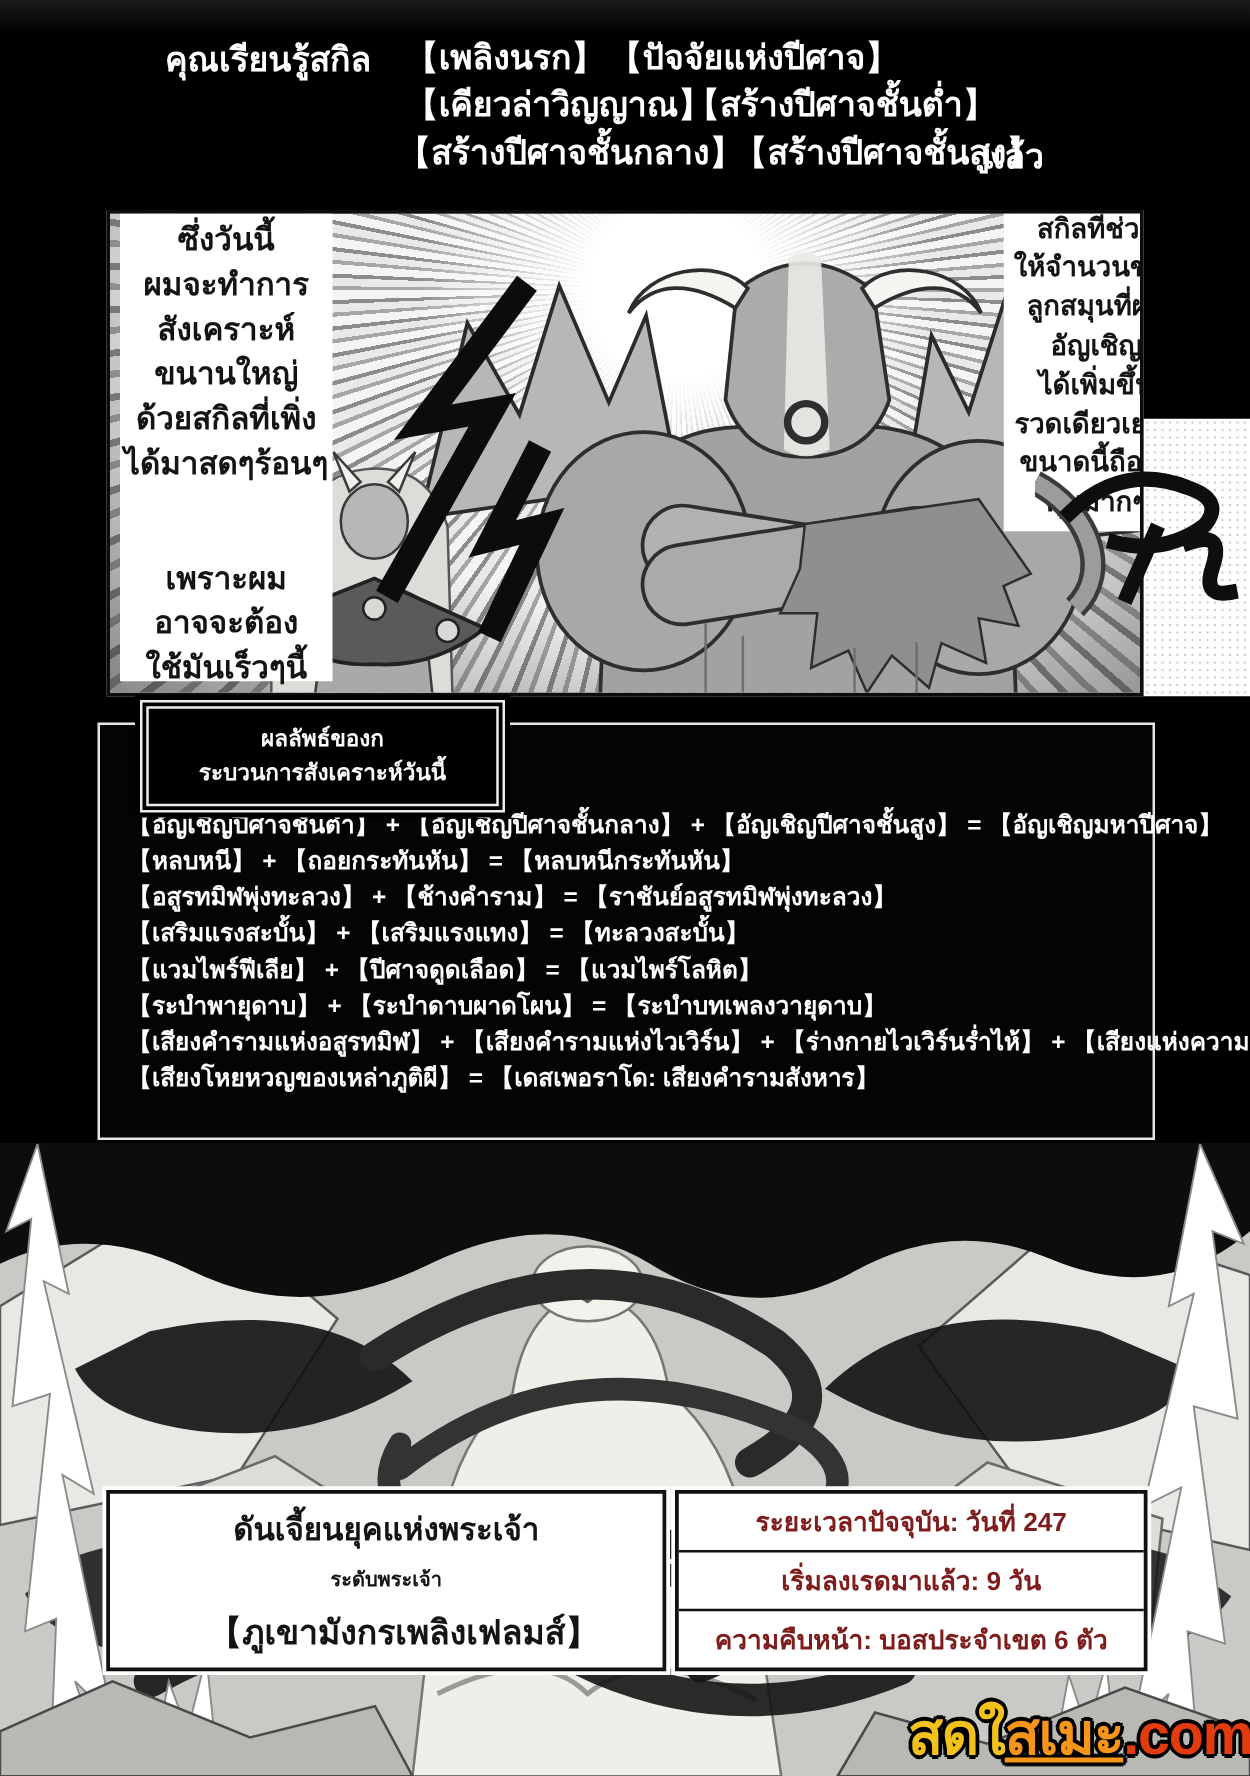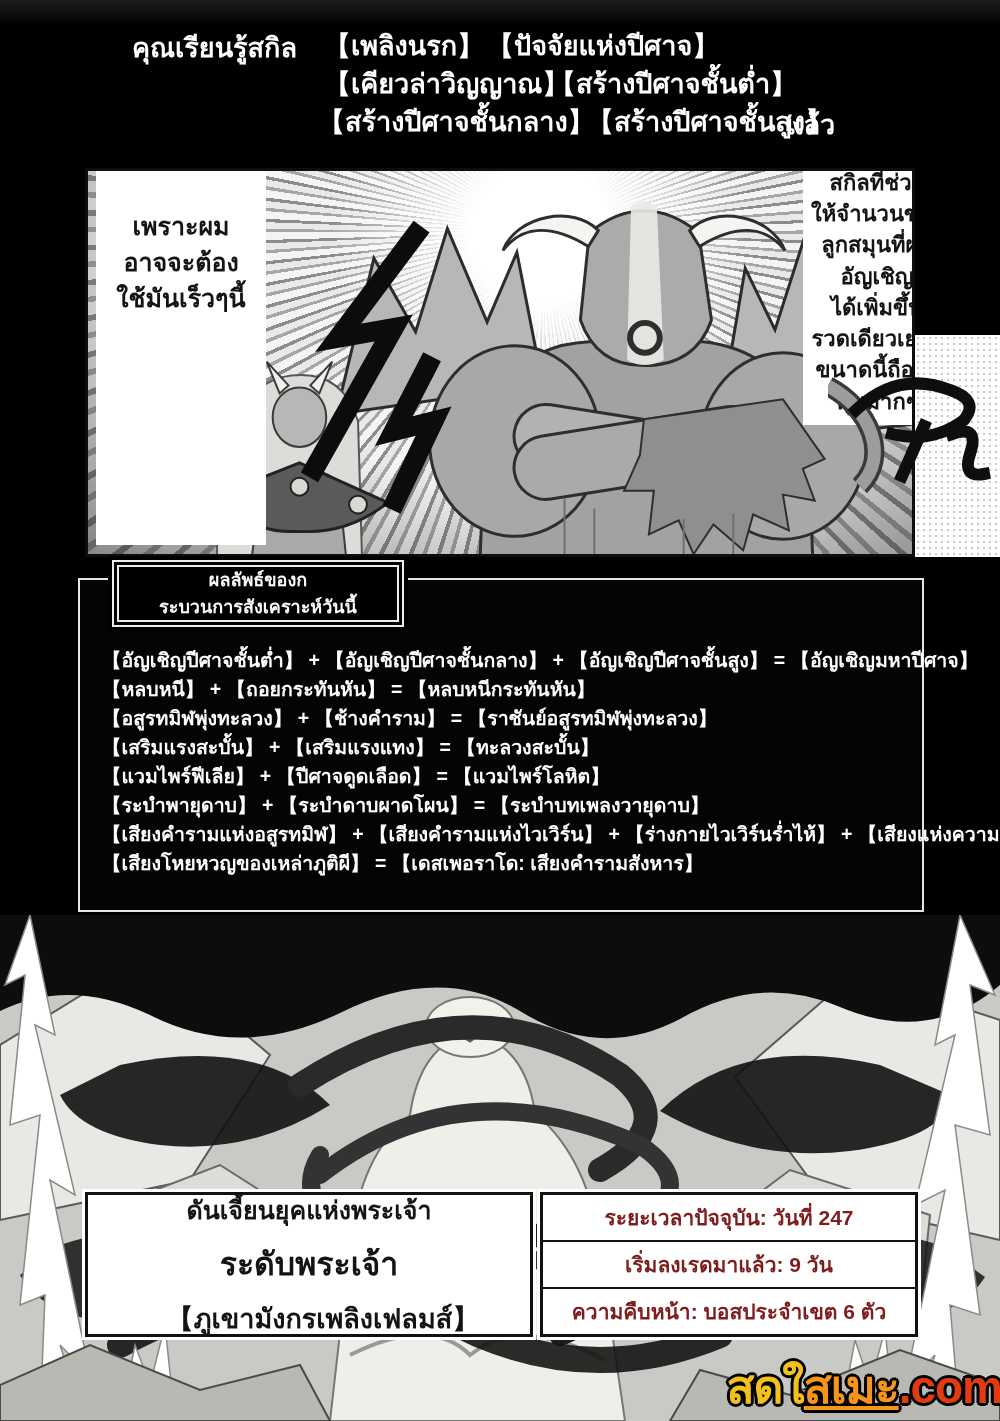--- a/index.html
+++ b/index.html
@@ -51,38 +51,38 @@
     background-image:radial-gradient(#c9c9c9 1px, rgba(0,0,0,0) 1.2px);
     background-size:6px 6px; background-color:#fff;
   }
   .sfx-right { position:absolute; left:828px; top:368px; width:172px; height:125px; }
   
   .results-box {
     position:absolute; left:78px; top:578px; width:846px; height:334px;
     background:#040404; border:2px solid #e6e6e6; box-shadow:0 0 0 3px #000;
   }
   .results-title {
-    position:absolute; left:112px; top:560px; width:292px; height:67px;
+    position:absolute; left:112px; top:560px; width:292px; height:90px;
     background:#000; border:2px solid #ececec; box-shadow:0 0 0 4px #000; padding:3px; z-index:3;
   }
   .results-title-inner { width:100%; height:100%; border:2px solid #ececec; display:flex; align-items:center; justify-content:center; }
   .results-title-inner p { white-space:pre-line; text-align:center; font-size:18px; font-weight:700; line-height:1.5; color:#fafafa; }
   .results-lines { position:absolute; left:22px; top:66px; }
   .skill-line { height:29px; line-height:29px; white-space:nowrap; font-size:19.5px; font-weight:700; color:#fefefe; }
   
   .bottom-art { position:absolute; left:0; top:915px; width:1000px; height:506px; }
   
   .dungeon-box {
     position:absolute; left:85px; top:1192px; width:448px; height:145px;
     background:#fff; border:3px solid #111; box-shadow:0 0 0 3px #fff;
     display:flex; flex-direction:column; align-items:center; justify-content:center; gap:8px; z-index:4;
   }
   .dungeon-box p { color:#141414; font-weight:700; text-align:right; }
   .dungeon-line-1 { font-size:25px; }
-  .dungeon-line-2 { font-size:32px; }
+  .dungeon-line-2 { font-size:16px; }
   .dungeon-line-3 { font-size:27px;margin-left:28px; }
   .status-box {
     position:absolute; left:540px; top:1192px; width:378px; height:145px;
     background:#fff; border:3px solid #111; box-shadow:0 0 0 3px #fff;
     display:flex; flex-direction:column; z-index:4;
   }
   .status-row {
     flex:1; display:flex; align-items:center; justify-content:center;
     color:#7f1d1d; font-weight:700; font-size:21px; white-space:nowrap;
   }
@@ -156,20 +156,26 @@
         <circle cx="272" cy="336" r="9" fill="#d8d8d5" stroke="#222" stroke-width="2"></circle>
       </g>
 
       <g stroke="#0c0c0c" fill="none" stroke-width="20" stroke-linecap="square">
         <path d="M330,64 L252,168 L308,158 L228,300"></path>
         <path d="M342,196 L308,262 L348,252 L310,332"></path>
       </g>
     </svg>
 
     <div class="bubble bubble-left">
+      <p class="txt1">ซึ่งวันนี้
+ผมจะทำการ
+สังเคราะห์
+ขนานใหญ่
+ด้วยสกิลที่เพิ่ง
+ได้มาสดๆร้อนๆ</p>
       <p class="txt2">เพราะผม
 อาจจะต้อง
 ใช้มันเร็วๆนี้</p>
     </div>
     <div class="bubble bubble-right">
       <p>สกิลที่ช่วย
 ให้จำนวนของ
 ลูกสมุนที่ผม
 อัญเชิญ
 ได้เพิ่มขึ้น

